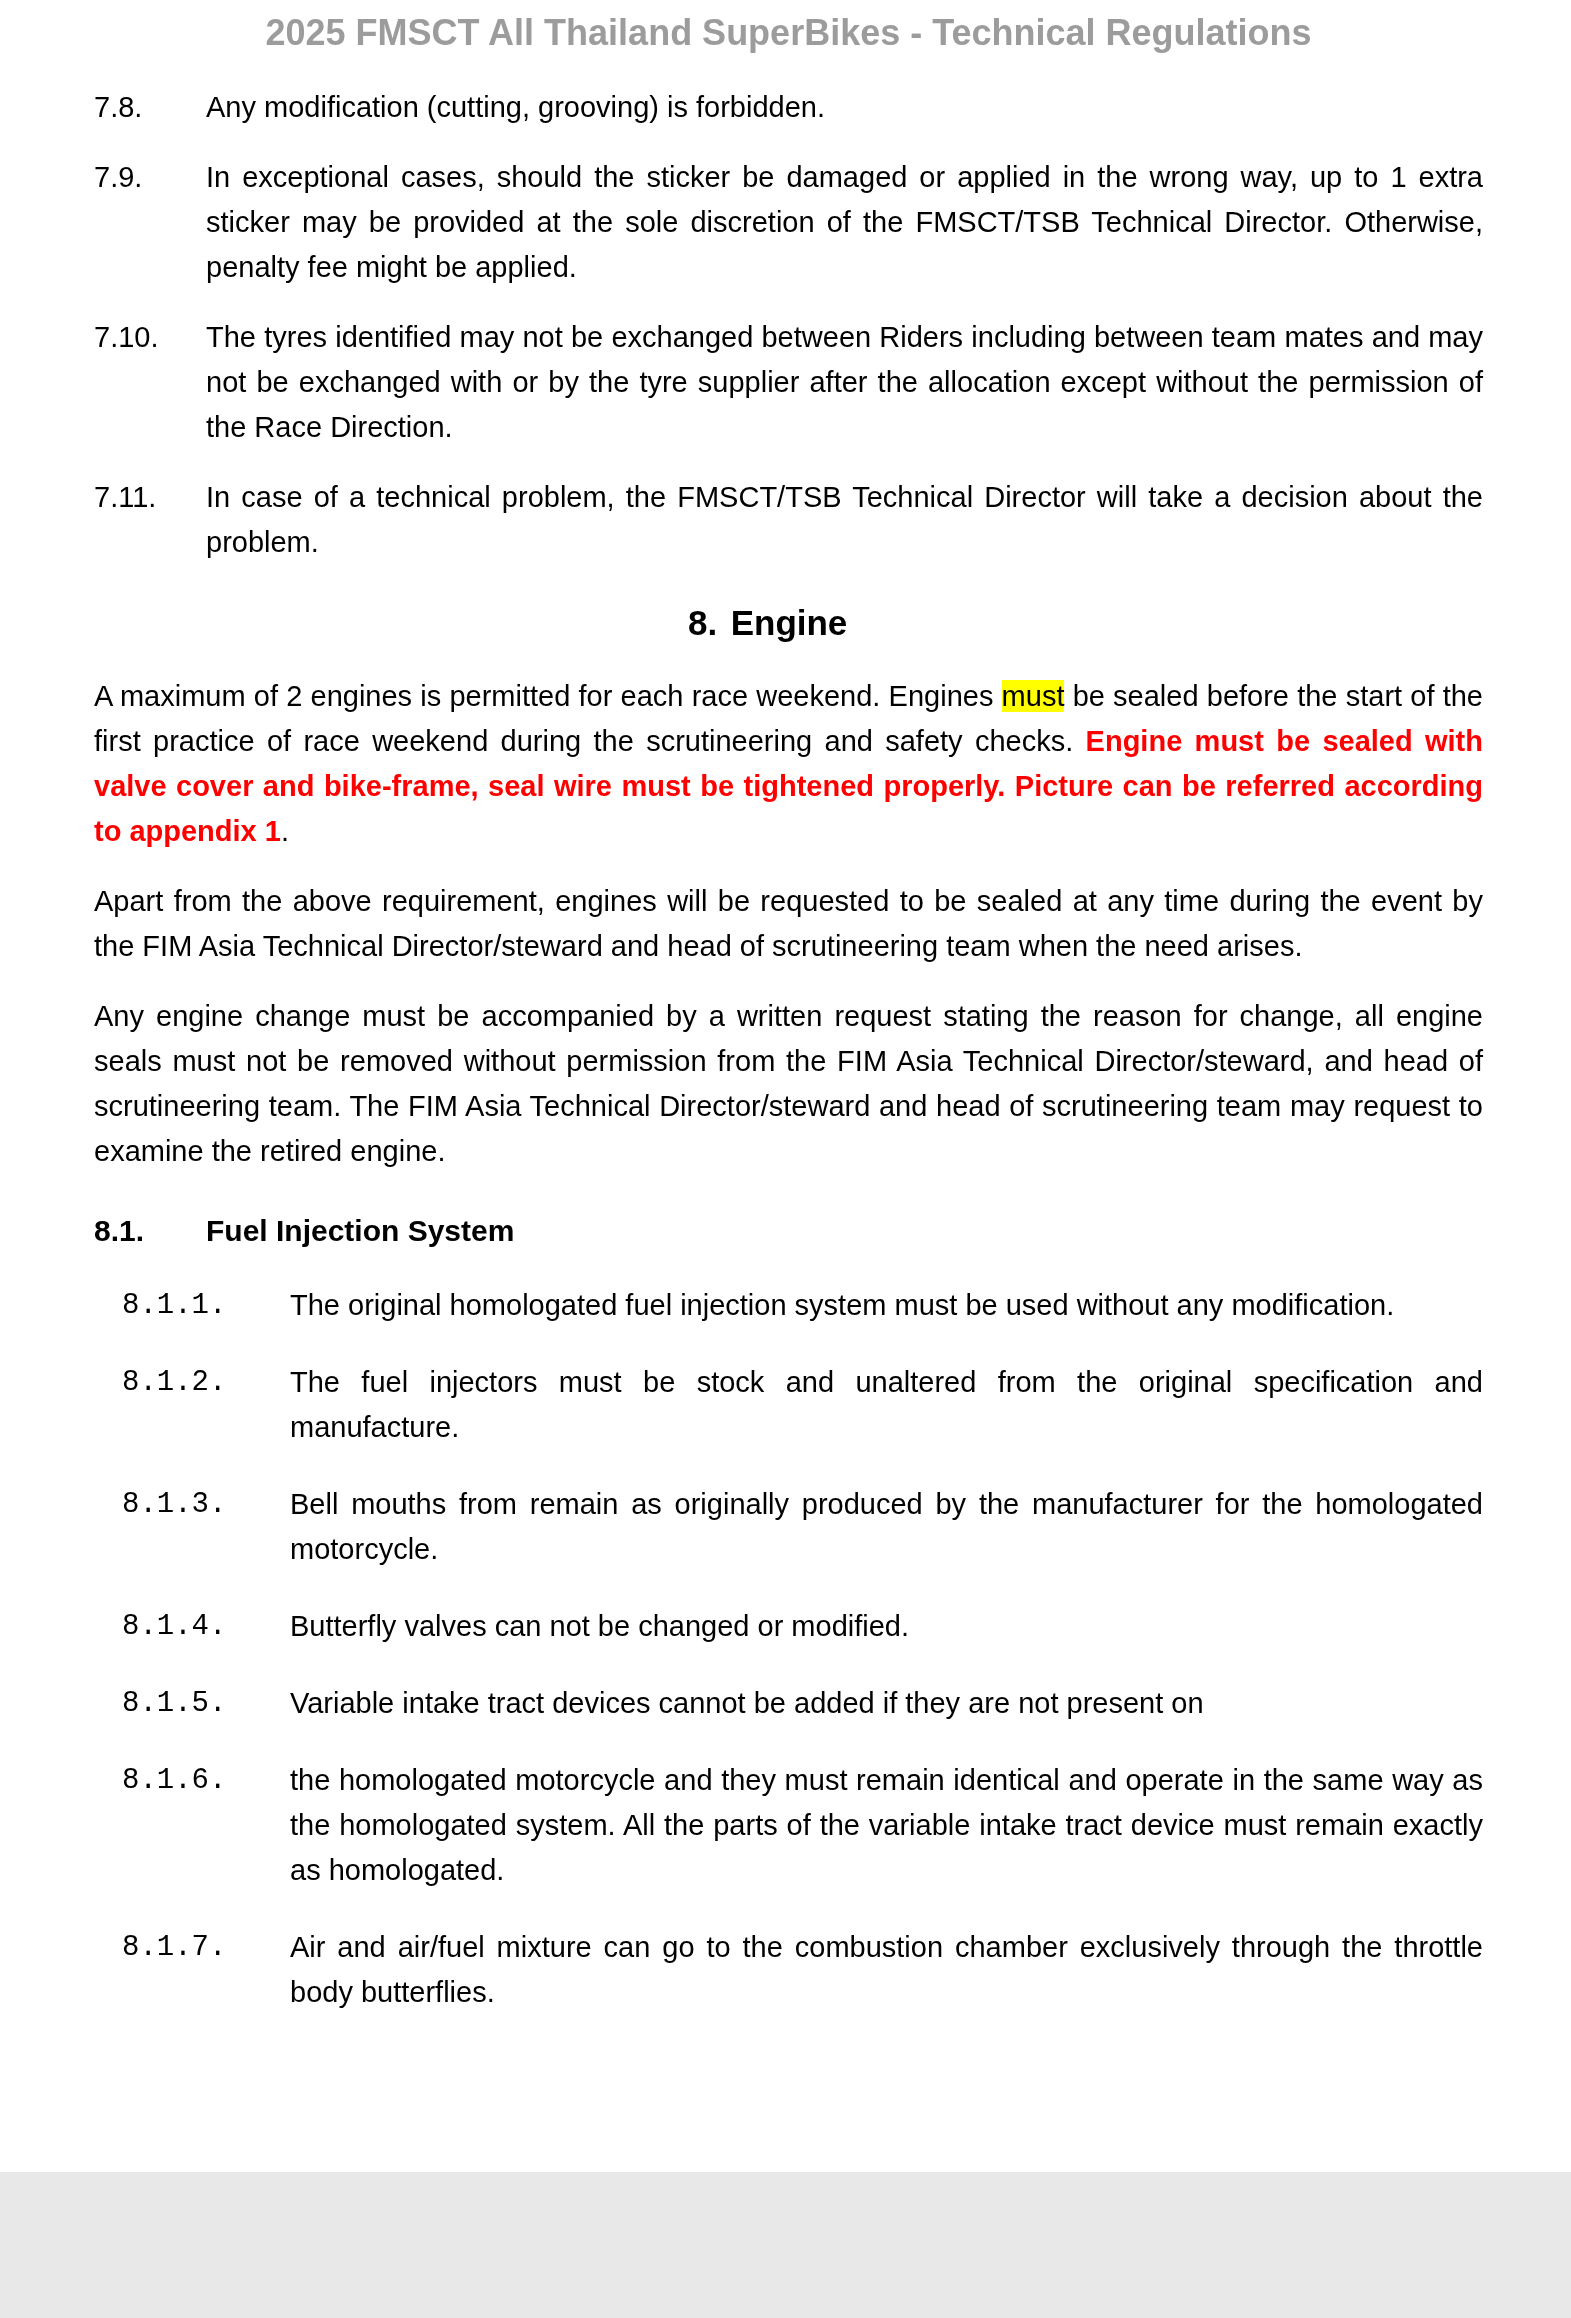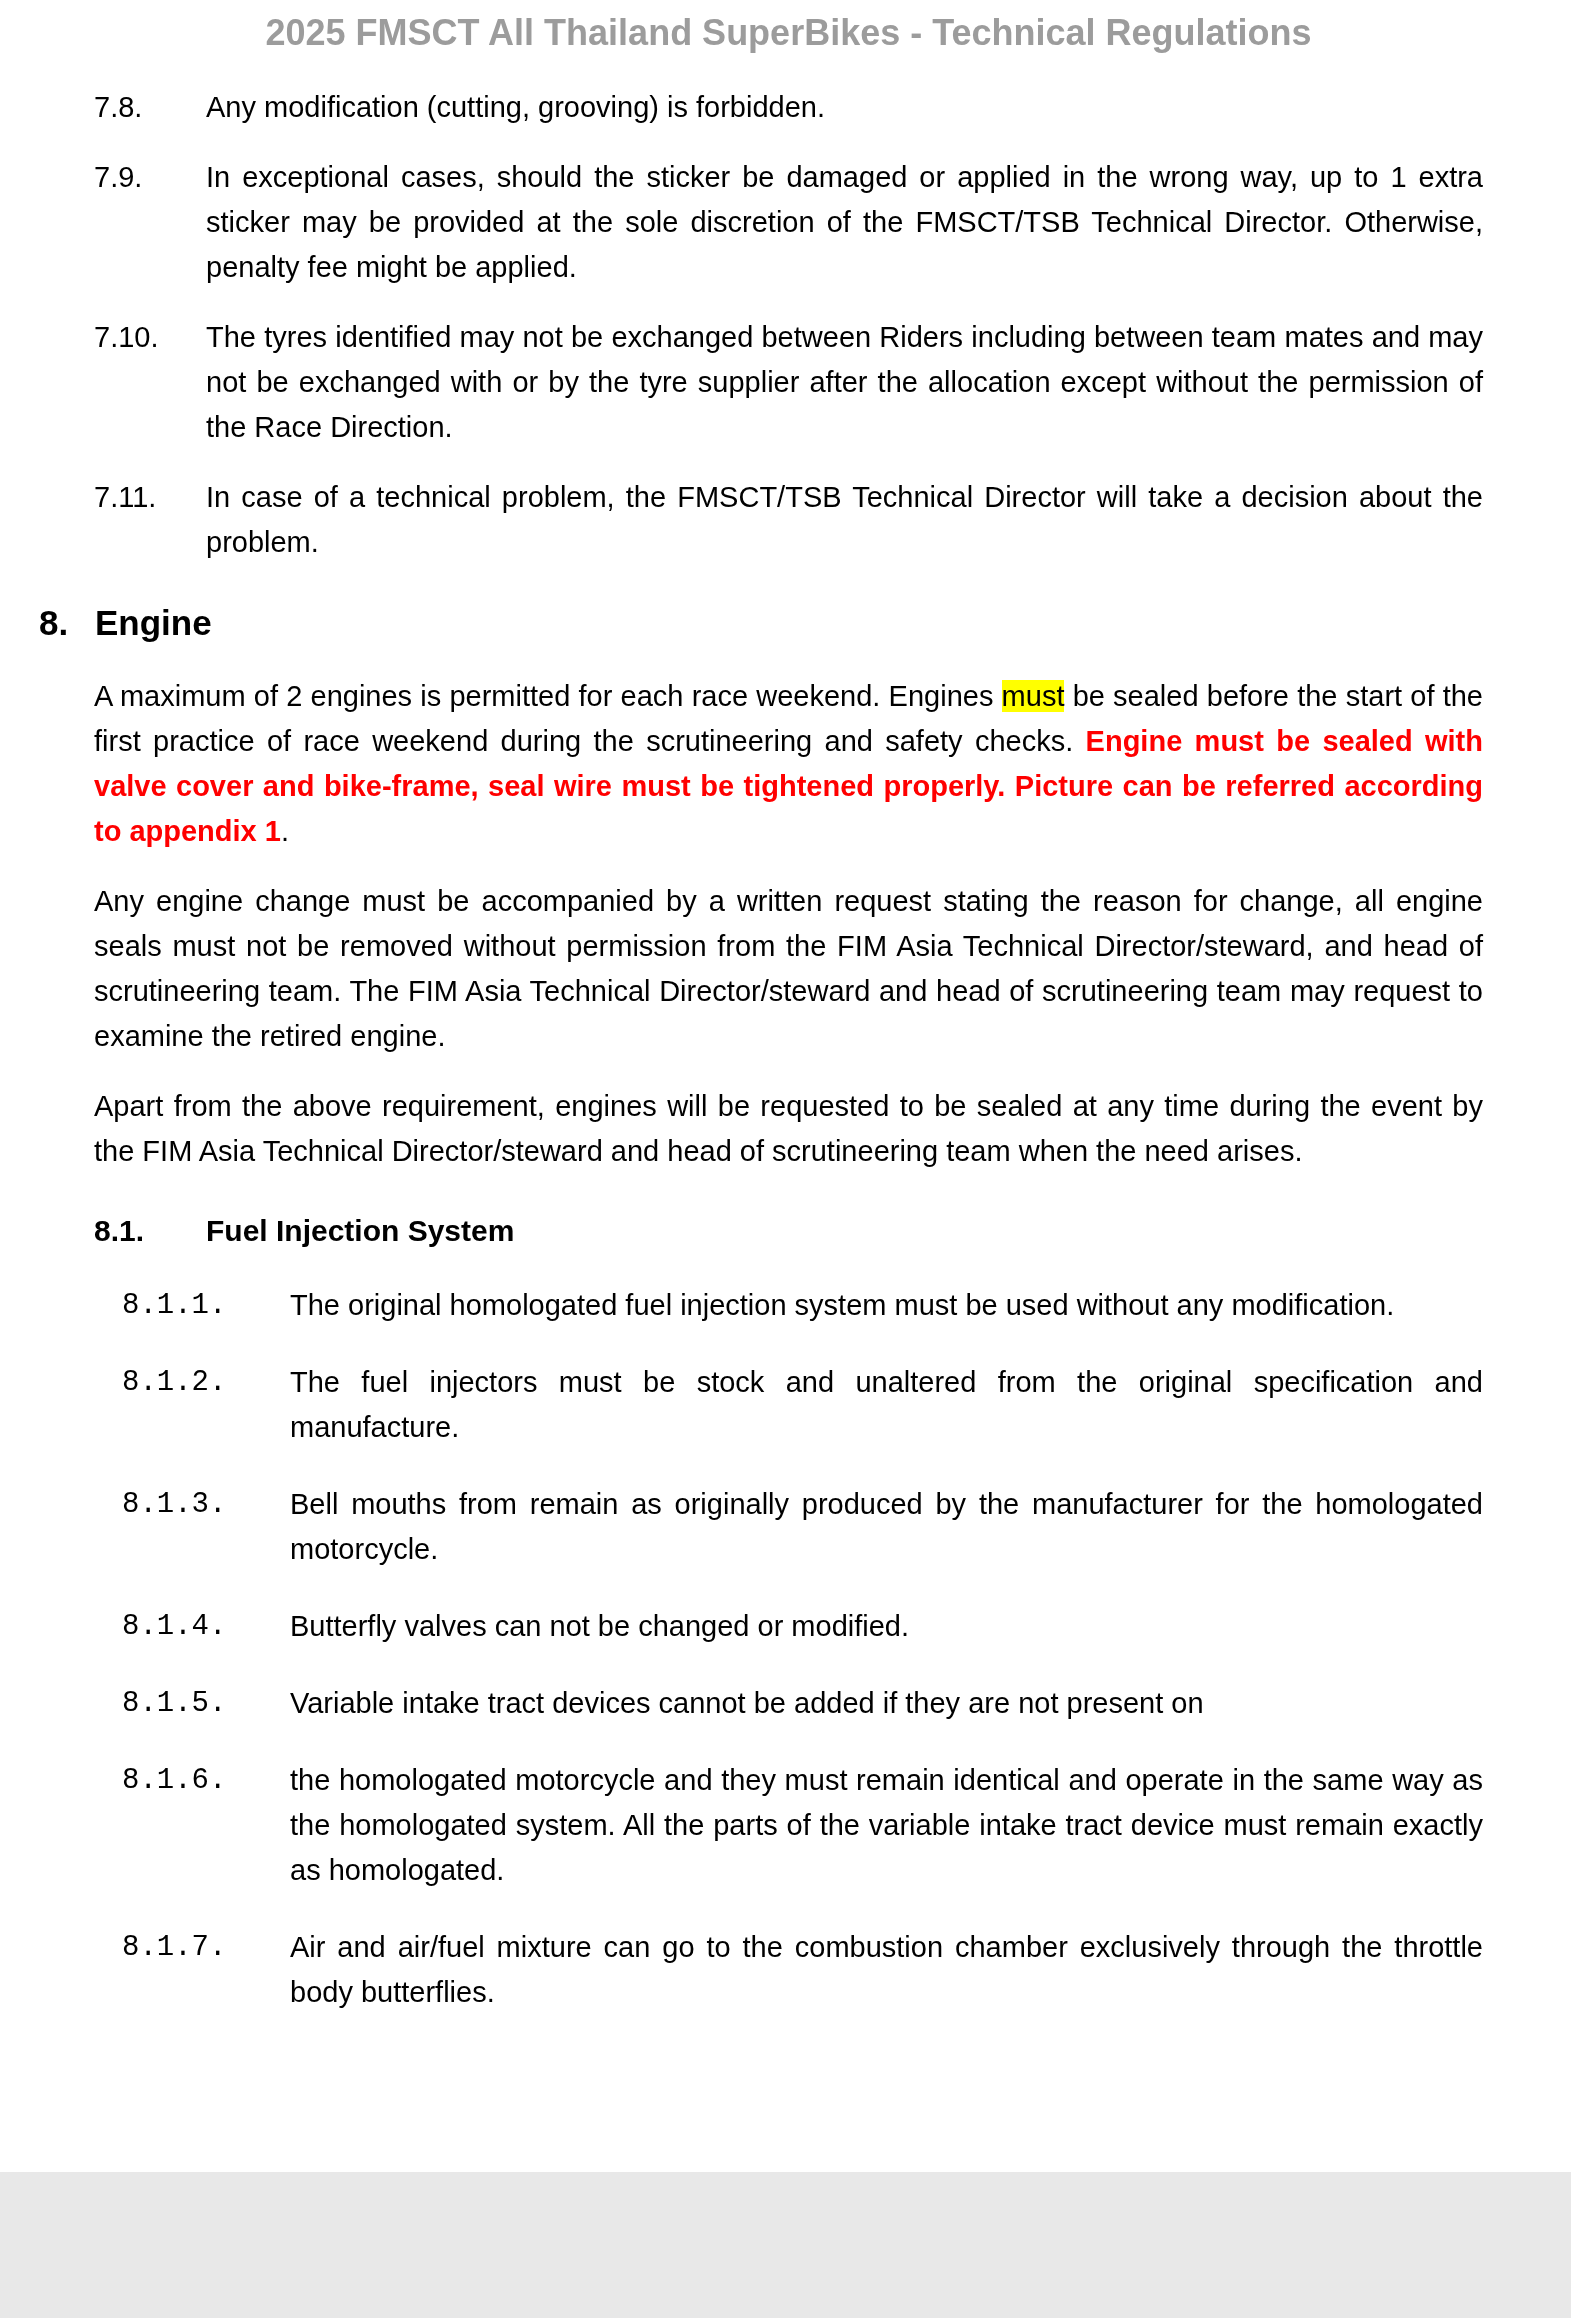--- a/index.html
+++ b/index.html
@@ -21,21 +21,21 @@
     color:var(--title-gray,#9c9c9c);
   }
   .body-text{font-size:29px;line-height:45px;}
   .item{display:flex;margin:0 89px 25px 94px;}
   .item .num{flex:0 0 112px;}
   .item .txt{flex:1;text-align:justify;}
   .item.lvl811{margin:0 89px 32px 122px;}
   .item.lvl811 .num{flex:0 0 168px;font-family:Liberation Mono, monospace;}
   .h8{
     margin:32px 89px 25px 39px;
-    font-weight:bold;font-size:35px;line-height:52px;
+    font-weight:bold;font-size:35px;line-height:52px;text-align:center;
   }
   .h8 .h8num{display:inline-block;width:56px;}
   .h81{
     margin:34px 89px 29px 94px;
     font-weight:bold;font-size:30px;line-height:46px;
   }
   .h81 .num81{display:inline-block;width:112px;}
   .para{margin:0 89px 25px 94px;text-align:justify;}
   .hl{background:var(--highlight-yellow,#ffff00);}
   .red{color:var(--red,#ff0000);font-weight:bold;}
@@ -81,23 +81,23 @@
   </div>
 
   <div class="h8">
     <span class="h8num">8.</span><span>Engine</span>
   </div>
 
   <p class="para body-text">
     <span>A maximum of 2 engines is permitted for each race weekend. Engines </span><span class="hl">must</span><span> be sealed before the start of the first practice of race weekend during the scrutineering and safety checks. </span><span class="red">Engine must be sealed with valve cover and bike-frame, seal wire must be tightened properly. Picture can be referred according to appendix 1</span><span>.</span>
   </p>
 
+  <p class="para body-text">Apart from the above requirement, engines will be requested to be sealed at any time during the event by the FIM Asia Technical Director/steward and head of scrutineering team when the need arises.</p>
+
   <p class="para body-text">Any engine change must be accompanied by a written request stating the reason for change, all engine seals must not be removed without permission from the FIM Asia Technical Director/steward, and head of scrutineering team. The FIM Asia Technical Director/steward and head of scrutineering team may request to examine the retired engine.</p>
-
-  <p class="para body-text">Apart from the above requirement, engines will be requested to be sealed at any time during the event by the FIM Asia Technical Director/steward and head of scrutineering team when the need arises.</p>
 
   <div class="h81">
     <span class="num81">8.1.</span><span>Fuel Injection System</span>
   </div>
 
   <div class="item lvl811 body-text">
     <div class="num">8.1.1.</div>
     <div class="txt">The original homologated fuel injection system must be used without any modification.</div>
   </div>
 

